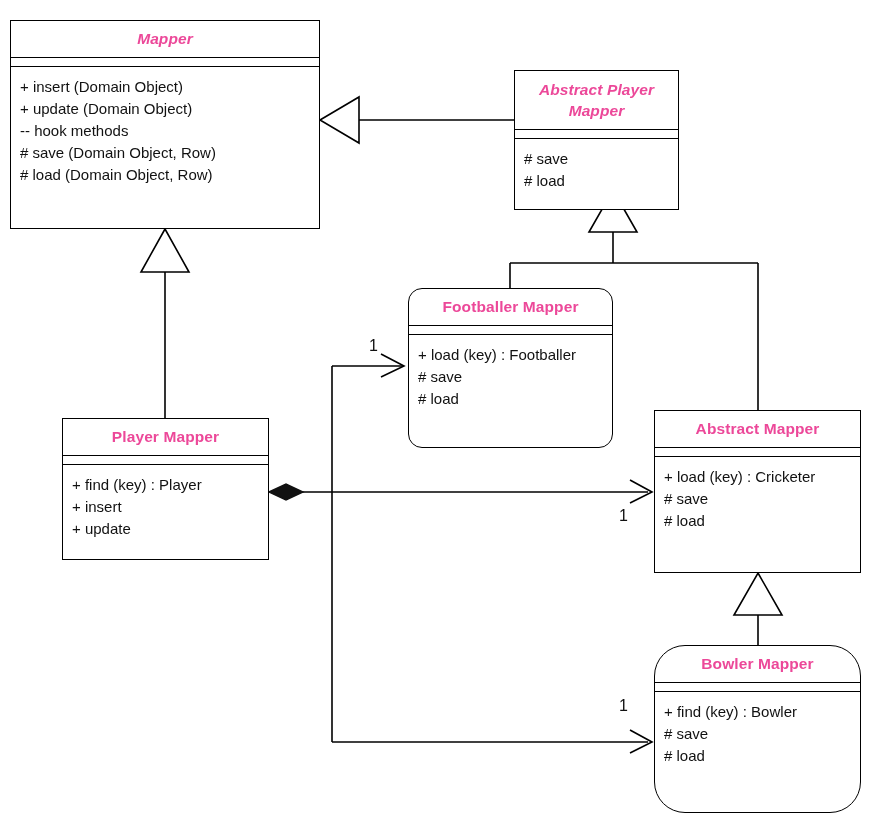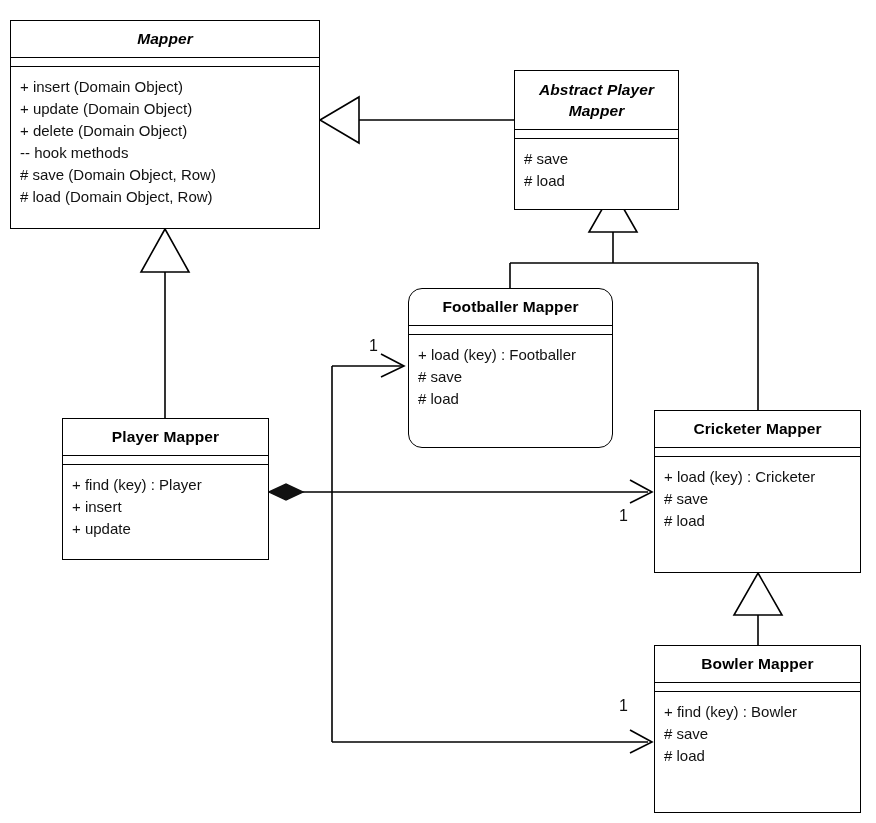--- a/index.html
+++ b/index.html
@@ -33,21 +33,21 @@
     background: #ffffff;
     display: flex;
     flex-direction: column;
   }
   .class-name-compartment {
     box-sizing: border-box;
     border-bottom: 1.6px solid #000000;
     text-align: center;
     font-weight: bold;
     font-size: 15.5px;
-    color: #000000;
+    color: #ec4899;
     line-height: 1.33;
     padding: 8px 4px 7px 4px;
     letter-spacing: 0.1px;
   }
   .class-name-compartment.abstract-name {
     font-style: italic;
   }
   .attr-compartment {
     box-sizing: border-box;
     border-bottom: 1.6px solid #000000;
@@ -119,21 +119,20 @@
       <polyline points="630,730 652,742 630,753" fill="none" stroke="#000000" stroke-width="1.6"></polyline>
     </g>
   </svg>
 
   <div class="uml-class" style="left:10px; top:20px; width:310px; height:209px;">
     <div class="class-name-compartment abstract-name">Mapper</div>
     <div class="attr-compartment"></div>
     <div class="ops-compartment">
       <div class="op-line">+ insert (Domain Object)</div>
       <div class="op-line">+ update (Domain Object)</div>
-      <div class="op-line">+ delete (Domain Object)</div>
       <div class="op-line">-- hook methods</div>
       <div class="op-line"># save (Domain Object, Row)</div>
       <div class="op-line"># load (Domain Object, Row)</div>
     </div>
   </div>
 
   <div class="uml-class" style="left:514px; top:50px; width:165px; height:140px;margin-top:20px;">
     <div class="class-name-compartment abstract-name" style="white-space:pre-line; padding:9px 4px 8px 4px;">Abstract Player
 Mapper</div>
     <div class="attr-compartment"></div>
@@ -157,30 +156,30 @@
     <div class="class-name-compartment">Player Mapper</div>
     <div class="attr-compartment"></div>
     <div class="ops-compartment">
       <div class="op-line">+ find (key) : Player</div>
       <div class="op-line">+ insert</div>
       <div class="op-line">+ update</div>
     </div>
   </div>
 
   <div class="uml-class" style="left:654px; top:410px; width:207px; height:163px;">
-    <div class="class-name-compartment">Cricketer Mapper</div>
+    <div class="class-name-compartment">Abstract Mapper</div>
     <div class="attr-compartment"></div>
     <div class="ops-compartment">
       <div class="op-line">+ load (key) : Cricketer</div>
       <div class="op-line"># save</div>
       <div class="op-line"># load</div>
     </div>
   </div>
 
-  <div class="uml-class" style="left:654px; top:645px; width:207px; height:168px;">
+  <div class="uml-class" style="left:654px; top:645px; width:207px; height:168px;border-radius:31px;">
     <div class="class-name-compartment">Bowler Mapper</div>
     <div class="attr-compartment"></div>
     <div class="ops-compartment">
       <div class="op-line">+ find (key) : Bowler</div>
       <div class="op-line"># save</div>
       <div class="op-line"># load</div>
     </div>
   </div>
 
   <div class="multiplicity-label" style="left:369px; top:338px;">1</div>

